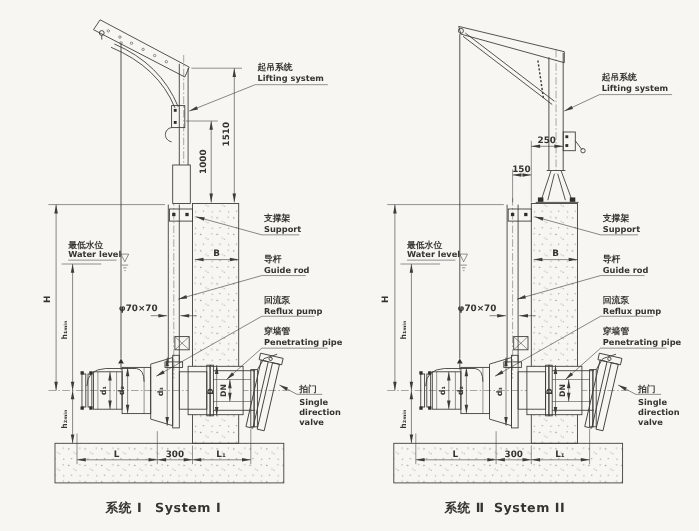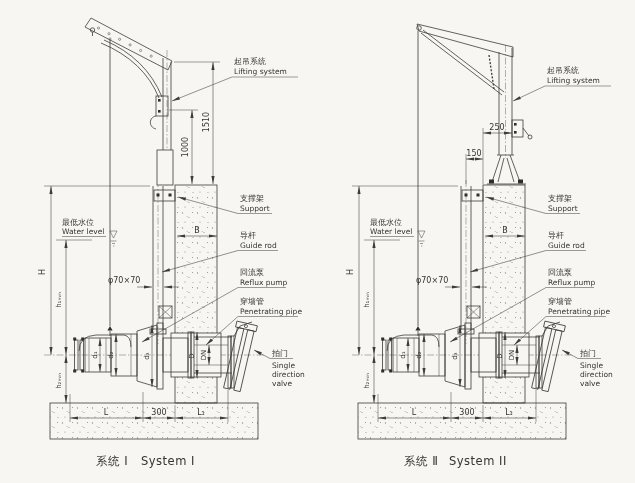--- a/index.html
+++ b/index.html
@@ -1,16 +1,16 @@
 <!DOCTYPE html>
 <html><head>
 <meta charset="utf-8">
 <style>
   html,body{margin:0;padding:0;background:#f7f6f3;}
-  .stage{width:635px;height:483px;position:relative;background:#f7f6f3;overflow:hidden;}
+  .stage{width:635px;height:483px;position:relative;background:#f7f6f3;overflow:hidden;font-weight:bold;}
   svg{display:block;}
   svg text{fill:#35342f;font-family:"DejaVu Sans","Liberation Sans",sans-serif;}
   .t7{font-size:7px;}
   .t75{font-size:7.5px;}
   .t8{font-size:8px;}
   .t11{font-size:11.5px;letter-spacing:.5px;}
   .mid{text-anchor:middle;}
   .part{fill:none;stroke:#3d3c38;stroke-width:.8;}
   .bg{fill:#f7f6f3;stroke:#3d3c38;stroke-width:.8;}
   .concrete{fill:url(#concrete);stroke:#3d3c38;stroke-width:.8;}

